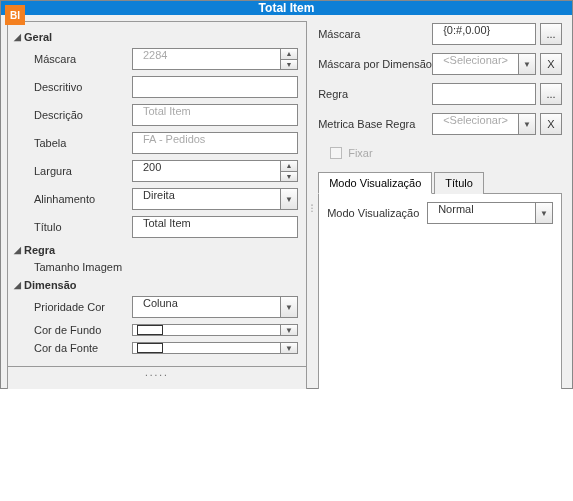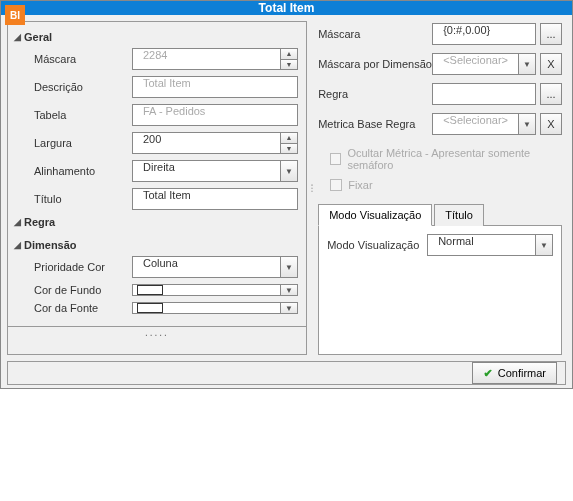--- a/index.html
+++ b/index.html
@@ -70,20 +70,24 @@
           <div class="label">Máscara</div>
           <div class="spinner-wrap">
             <div class="spinner disabled">2284</div>
             <div class="spin-btns">
               <div class="spin-btn">▲</div>
               <div class="spin-btn">▼</div>
             </div>
           </div>
         </div>
 
+        <div class="form-row">
+          <div class="label">Descritivo</div>
+          <div class="input"></div>
+        </div>
 
         <div class="form-row">
           <div class="label">Descrição</div>
           <div class="input disabled">Total  Item</div>
         </div>
 
         <div class="form-row">
           <div class="label">Tabela</div>
           <div class="input disabled">FA - Pedidos</div>
         </div>
@@ -111,20 +115,21 @@
           <div class="label">Título</div>
           <div class="input">Total  Item</div>
         </div>
 
         <div class="section-header">
           <span class="tri">◢</span>
           <span>Regra</span>
         </div>
 
         <div class="form-row">
+          <div class="label">Tamanho Imagem</div>
         </div>
 
         <div class="section-header">
           <span class="tri">◢</span>
           <span>Dimensão</span>
         </div>
 
         <div class="form-row">
           <div class="label">Prioridade Cor</div>
           <div class="select-wrap">
@@ -192,24 +197,20 @@
         <div class="lbl">Metrica Base Regra</div>
         <div class="field">
           <div class="select-wrap" style="flex:1">
             <div class="input placeholder">&lt;Selecionar&gt;</div>
             <div class="select-btn">▼</div>
           </div>
           <div class="small-btn">X</div>
         </div>
       </div>
 
-      <div class="checkbox-row">
-        <div class="chk"></div>
-        <span>Ocultar Métrica - Apresentar somente semáforo</span>
-      </div>
       <div class="checkbox-row">
         <div class="chk"></div>
         <span>Fixar</span>
       </div>
 
       <div class="tabs">
         <div class="tab active">Modo Visualização</div>
         <div class="tab">Título</div>
       </div>
       <div class="tab-body">

